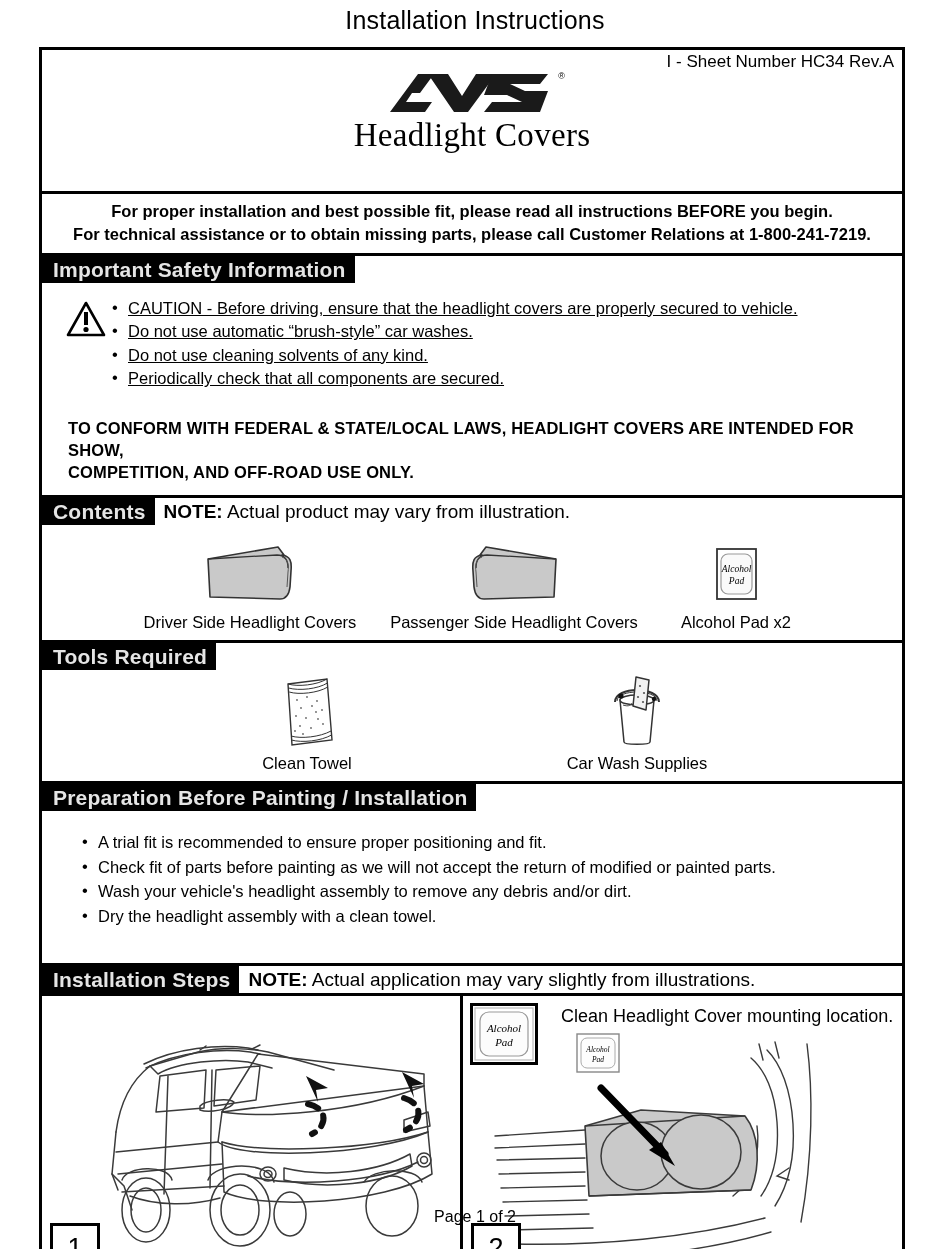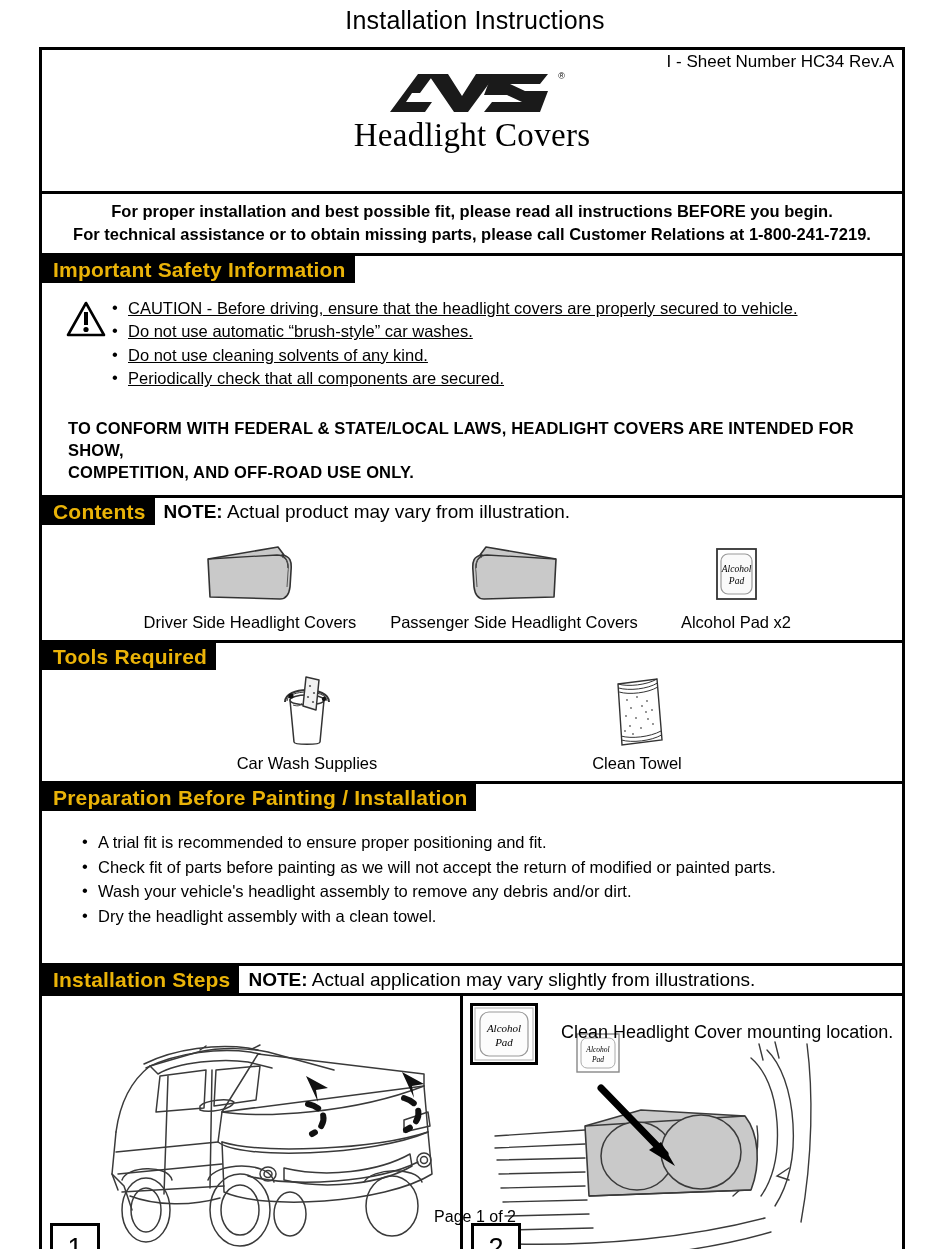--- a/index.html
+++ b/index.html
@@ -98,21 +98,21 @@
   }
   .section:last-child { border-bottom: none; }
 
   .bar-row {
     display: flex;
     align-items: stretch;
     height: 27px;
   }
   .bar {
     background: #000;
-    color: #eab308;
+    color: #e5e5e5;
     font-weight: bold;
     font-size: 21px;
     line-height: 27px;
     padding: 0 9px 0 11px;
     white-space: nowrap;
     letter-spacing: .2px;
     font-family: "Liberation Sans", sans-serif;
   }
   .bar-note {
     font-size: 19px;
@@ -222,21 +222,20 @@
     box-sizing: border-box;
     z-index: 4;
   }
   .step2-caption {
     position: absolute;
     left: 98px;
     top: 10px;
     font-size: 18px;
     white-space: nowrap;
     z-index: 3;
-    margin-top: 16px;
   }
 
   
   .footer {
     position: absolute;
     left: 0;
     right: 0;
     top: 1208px;
     text-align: center;
     font-size: 16px;
@@ -348,43 +347,20 @@
       </div>
     </div>
   </div>
 
   <div class="section">
     <div class="bar-row">
       <div class="bar">Tools Required</div>
     </div>
 
     <div class="item-row" style="padding-top:4px">
-      <div class="item" style="width:330px">
-        <div class="item-art">
-          <svg width="76" height="74" viewBox="0 0 76 74">
-
-            <path d="M21 26 L25 68 C25 71 51 71 51 68 L55 26 Z" fill="#fff" stroke="#333" stroke-width="1.5"></path>
-            <ellipse cx="38" cy="26" rx="17" ry="5" fill="#fff" stroke="#333" stroke-width="1.5"></ellipse>
-
-            <path d="M16 28 C16 12 60 12 60 28" fill="none" stroke="#333" stroke-width="2"></path>
-            <path d="M18 27 C18 15 58 15 58 27" fill="none" stroke="#333" stroke-width="1"></path>
-            <circle cx="22" cy="22" r="2.6" fill="#111"></circle>
-            <circle cx="55" cy="25" r="2.2" fill="#111"></circle>
-
-            <path d="M37 3 L50 6 L47 36 L34 32 Z" fill="#f2f2f2" stroke="#333" stroke-width="1.5" stroke-linejoin="round"></path>
-            <circle cx="41" cy="12" r="1.1" fill="#555"></circle>
-            <circle cx="45" cy="19" r="1.1" fill="#555"></circle>
-            <circle cx="39" cy="23" r="1.1" fill="#555"></circle>
-            <circle cx="44" cy="28" r="1.1" fill="#555"></circle>
-            <path d="M24 31 C30 33 32 31 33 29" fill="none" stroke="#444" stroke-width="1"></path>
-          </svg>
-        </div>
-        <div class="item-label">Car Wash Supplies</div>
-      </div>
-
       <div class="item" style="width:330px">
         <div class="item-art">
           <svg width="70" height="74" viewBox="0 0 70 74">
             <path d="M16 10 L55 5 L60 66 L20 71 Z" fill="#fff" stroke="#333" stroke-width="1.4"></path>
             <path d="M16 10 C26 13 45 11 55 5" fill="none" stroke="#333" stroke-width="1"></path>
             <path d="M16.6 14 C27 17 46 15 55.4 9" fill="none" stroke="#333" stroke-width="1"></path>
             <path d="M17.2 18 C27 21 46 19 55.8 13" fill="none" stroke="#333" stroke-width="1"></path>
             <path d="M19 62 C29 65 48 63 59 57" fill="none" stroke="#333" stroke-width="1"></path>
             <path d="M19.4 66 C30 69 49 67 59.5 61" fill="none" stroke="#333" stroke-width="1"></path>
             <g fill="#666">
@@ -401,20 +377,43 @@
                 <circle cx="39" cy="54" r=".9"></circle>
                 <circle cx="51" cy="50" r=".9"></circle>
               <circle cx="23" cy="57" r=".9"></circle>
                 <circle cx="44" cy="38" r=".9"></circle>
                 <circle cx="31" cy="60" r=".9"></circle>
             </g>
           </svg>
         </div>
         <div class="item-label">Clean Towel</div>
       </div>
+
+      <div class="item" style="width:330px">
+        <div class="item-art">
+          <svg width="76" height="74" viewBox="0 0 76 74">
+
+            <path d="M21 26 L25 68 C25 71 51 71 51 68 L55 26 Z" fill="#fff" stroke="#333" stroke-width="1.5"></path>
+            <ellipse cx="38" cy="26" rx="17" ry="5" fill="#fff" stroke="#333" stroke-width="1.5"></ellipse>
+
+            <path d="M16 28 C16 12 60 12 60 28" fill="none" stroke="#333" stroke-width="2"></path>
+            <path d="M18 27 C18 15 58 15 58 27" fill="none" stroke="#333" stroke-width="1"></path>
+            <circle cx="22" cy="22" r="2.6" fill="#111"></circle>
+            <circle cx="55" cy="25" r="2.2" fill="#111"></circle>
+
+            <path d="M37 3 L50 6 L47 36 L34 32 Z" fill="#f2f2f2" stroke="#333" stroke-width="1.5" stroke-linejoin="round"></path>
+            <circle cx="41" cy="12" r="1.1" fill="#555"></circle>
+            <circle cx="45" cy="19" r="1.1" fill="#555"></circle>
+            <circle cx="39" cy="23" r="1.1" fill="#555"></circle>
+            <circle cx="44" cy="28" r="1.1" fill="#555"></circle>
+            <path d="M24 31 C30 33 32 31 33 29" fill="none" stroke="#444" stroke-width="1"></path>
+          </svg>
+        </div>
+        <div class="item-label">Car Wash Supplies</div>
+      </div>
     </div>
   </div>
 
   <div class="section">
     <div class="bar-row">
       <div class="bar">Preparation Before Painting / Installation</div>
     </div>
     <div class="prep-body">
       <ul class="bullets">
         <li>A trial fit is recommended to ensure proper positioning and fit.</li>

